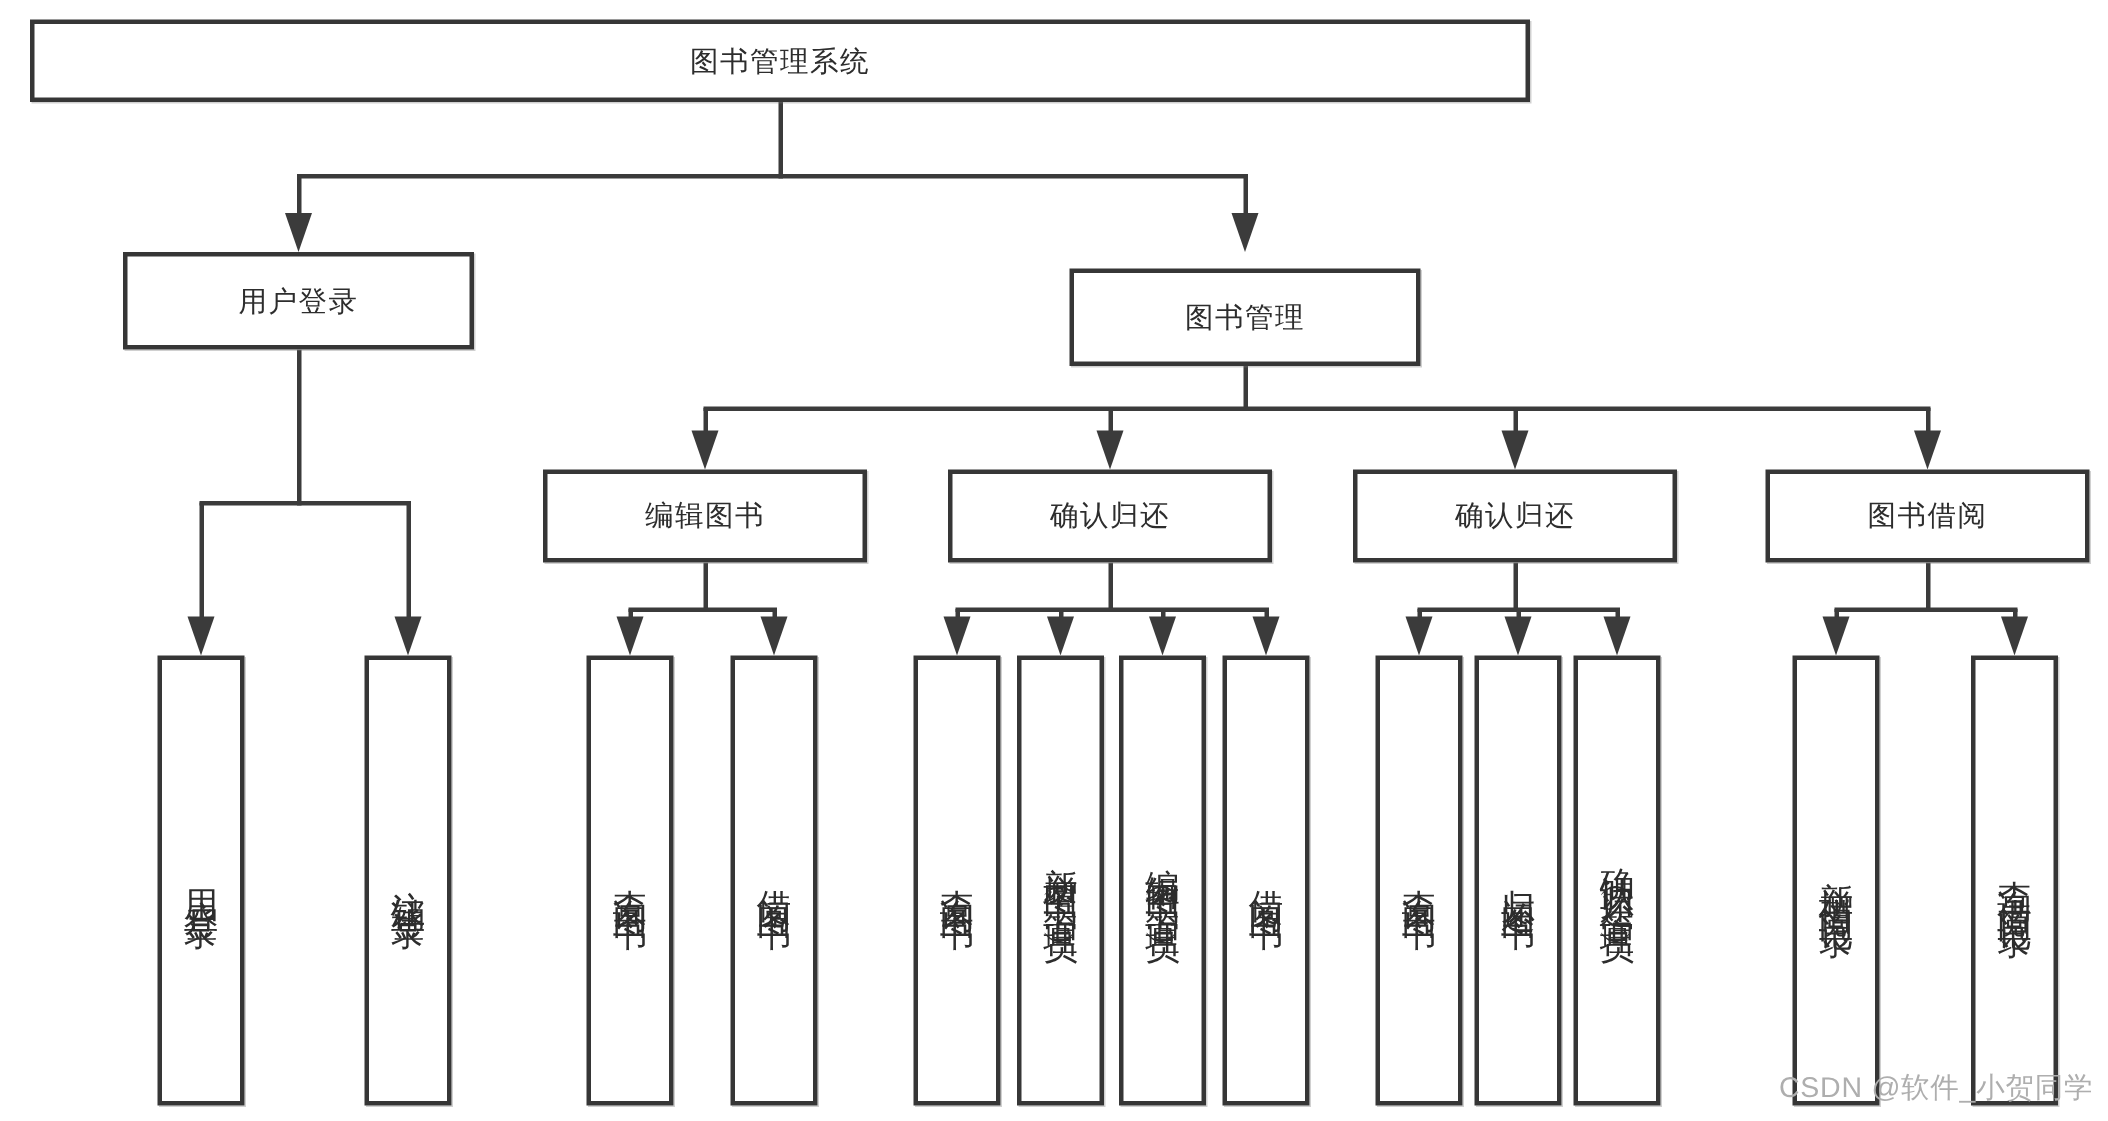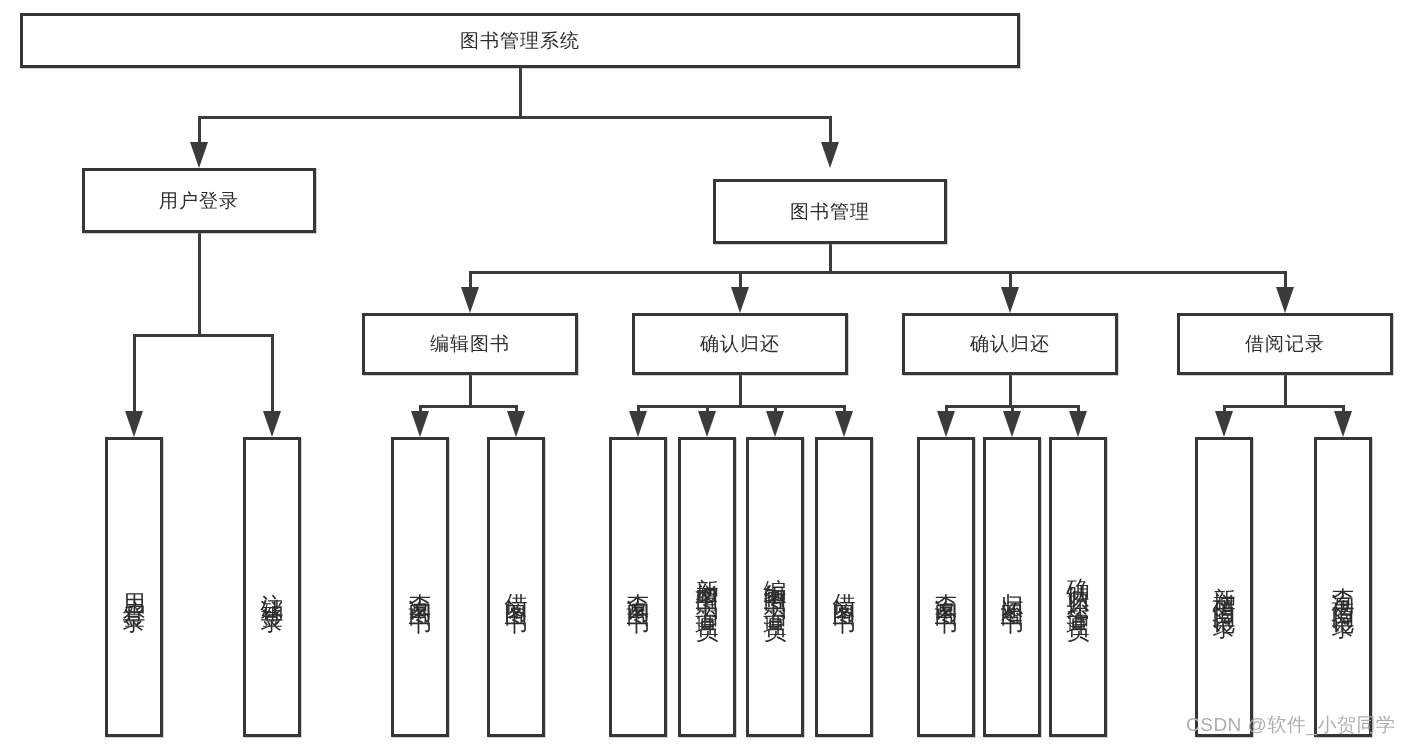--- a/index.html
+++ b/index.html
@@ -108,21 +108,21 @@
       <div class="node h" style="left: 362px; top: 313px; width: 216px; height: 62px;">
         <span class="lbl">编辑图书</span>
       </div>
       <div class="node h" style="left: 632px; top: 313px; width: 216px; height: 62px;">
         <span class="lbl">确认归还</span>
       </div>
       <div class="node h" style="left: 902px; top: 313px; width: 216px; height: 62px;">
         <span class="lbl">确认归还</span>
       </div>
       <div class="node h" style="left: 1177px; top: 313px; width: 216px; height: 62px;">
-        <span class="lbl">借阅记录</span>
+        <span class="lbl">图书借阅</span>
       </div>
       <div class="node v" style="left: 105px; top: 437px; width: 58px; height: 300px;">
         <span class="lbl">用户登录</span>
       </div>
       <div class="node v" style="left: 243px; top: 437px; width: 58px; height: 300px;">
         <span class="lbl">注销登录</span>
       </div>
       <div class="node v" style="left: 391px; top: 437px; width: 58px; height: 300px;">
         <span class="lbl">查询图书</span>
       </div>

